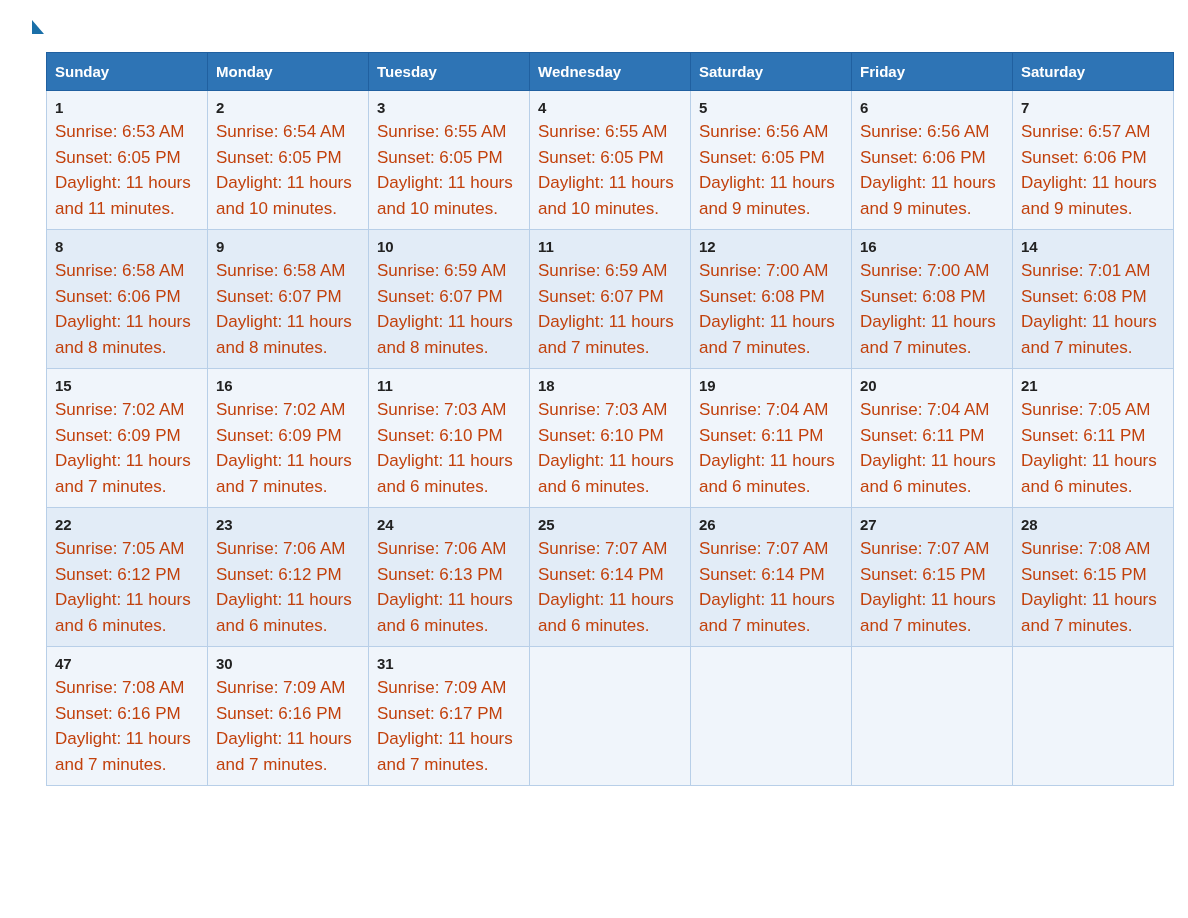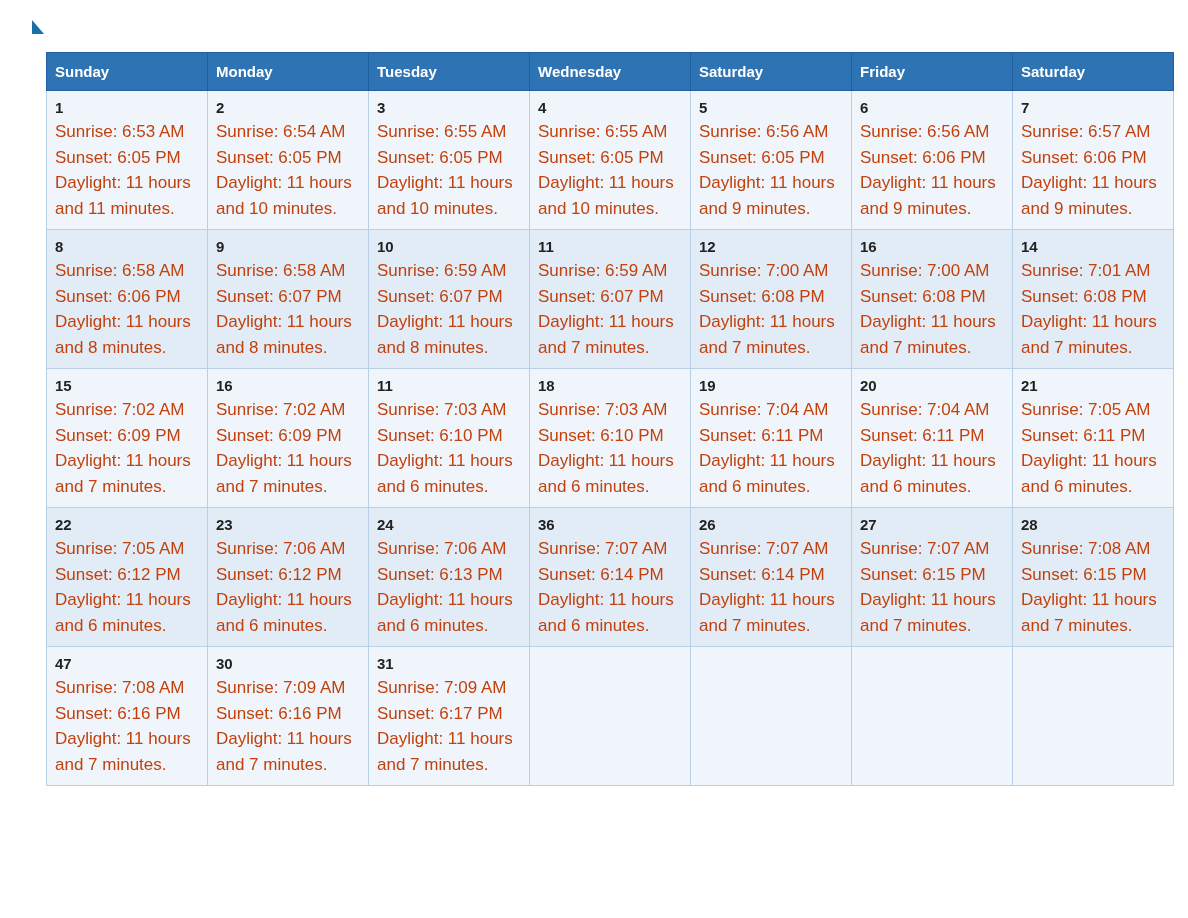--- a/index.html
+++ b/index.html
@@ -330,21 +330,21 @@
       </td>
         <td>
         <span class="day-num">24</span>
         <div class="day-info">
           <span>Sunrise: 7:06 AM</span><br>
           <span>Sunset: 6:13 PM</span><br>
           <span>Daylight: 11 hours and 6 minutes.</span>
         </div>
       </td>
         <td>
-        <span class="day-num">36</span>
+        <span class="day-num">25</span>
         <div class="day-info">
           <span>Sunrise: 7:07 AM</span><br>
           <span>Sunset: 6:14 PM</span><br>
           <span>Daylight: 11 hours and 6 minutes.</span>
         </div>
       </td>
         <td>
         <span class="day-num">26</span>
         <div class="day-info">
           <span>Sunrise: 7:07 AM</span><br>

